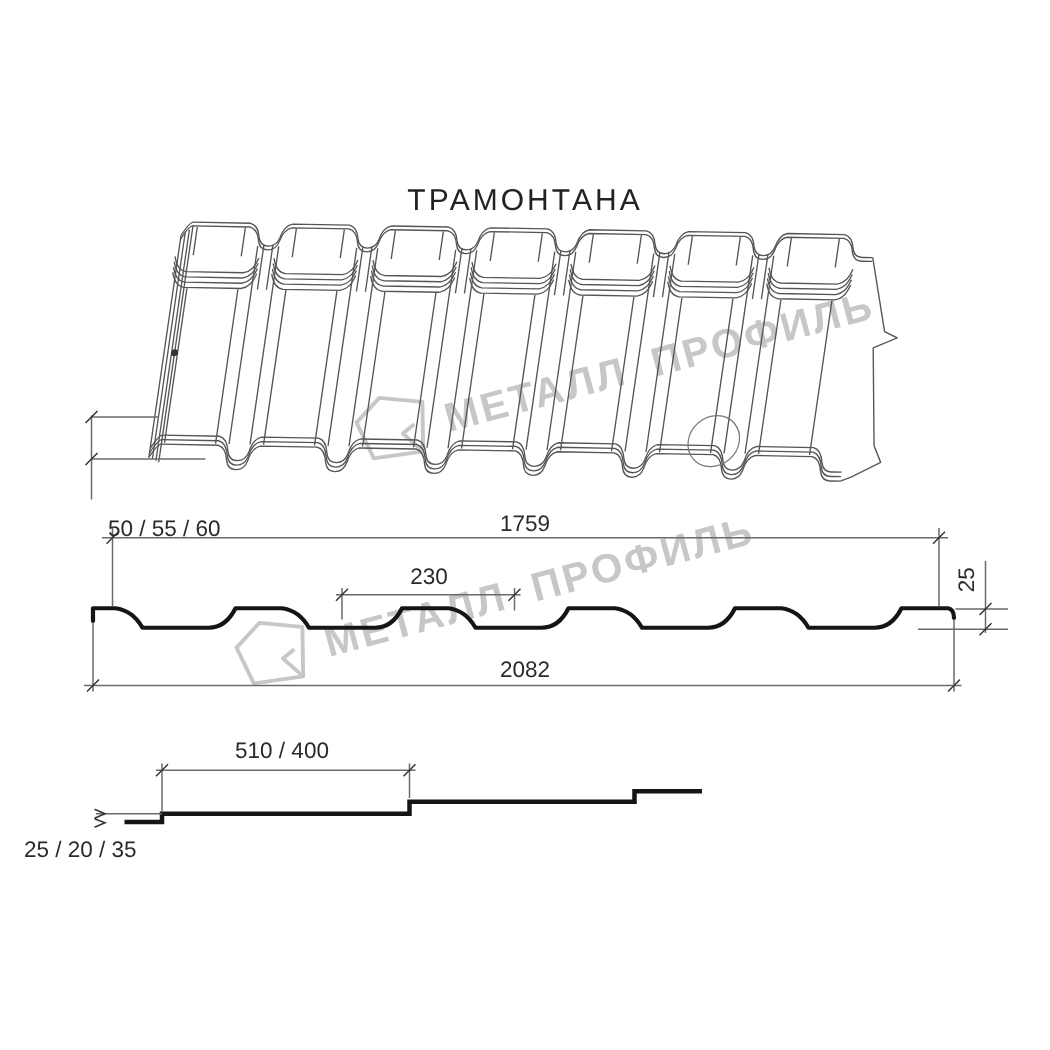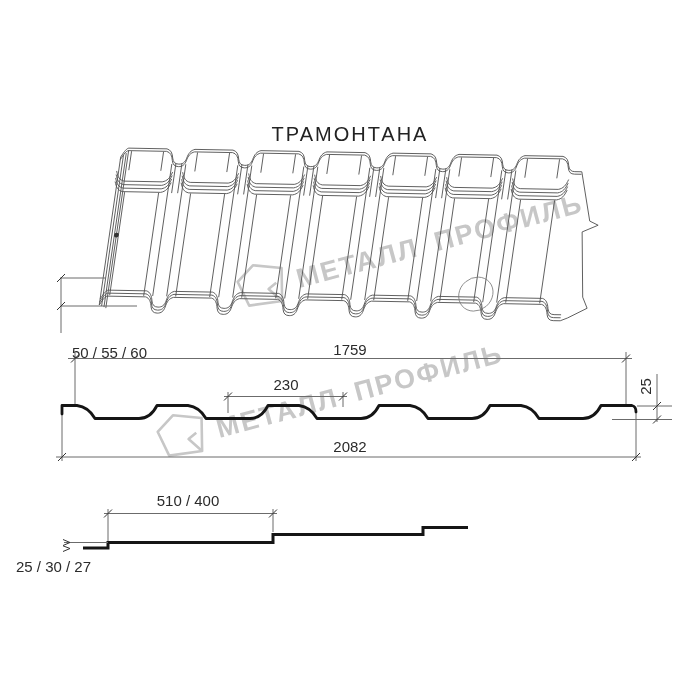--- a/index.html
+++ b/index.html
@@ -157,15 +157,15 @@
       </g>
     </g>
   </svg>
 
   <span class="dim lbl-505560">50 / 55 / 60</span>
   <span class="dim lbl-1155">1759</span>
   <span class="dim lbl-230">230</span>
   <span class="dim lbl-25">25</span>
   <span class="dim lbl-1195">2082</span>
   <span class="dim lbl-350400">510 / 400</span>
-  <span class="dim lbl-253035">25 / 30 / 27</span>
+  <span class="dim lbl-253035">25 / 20 / 35</span>
 
 </div>
 
 </body></html>

